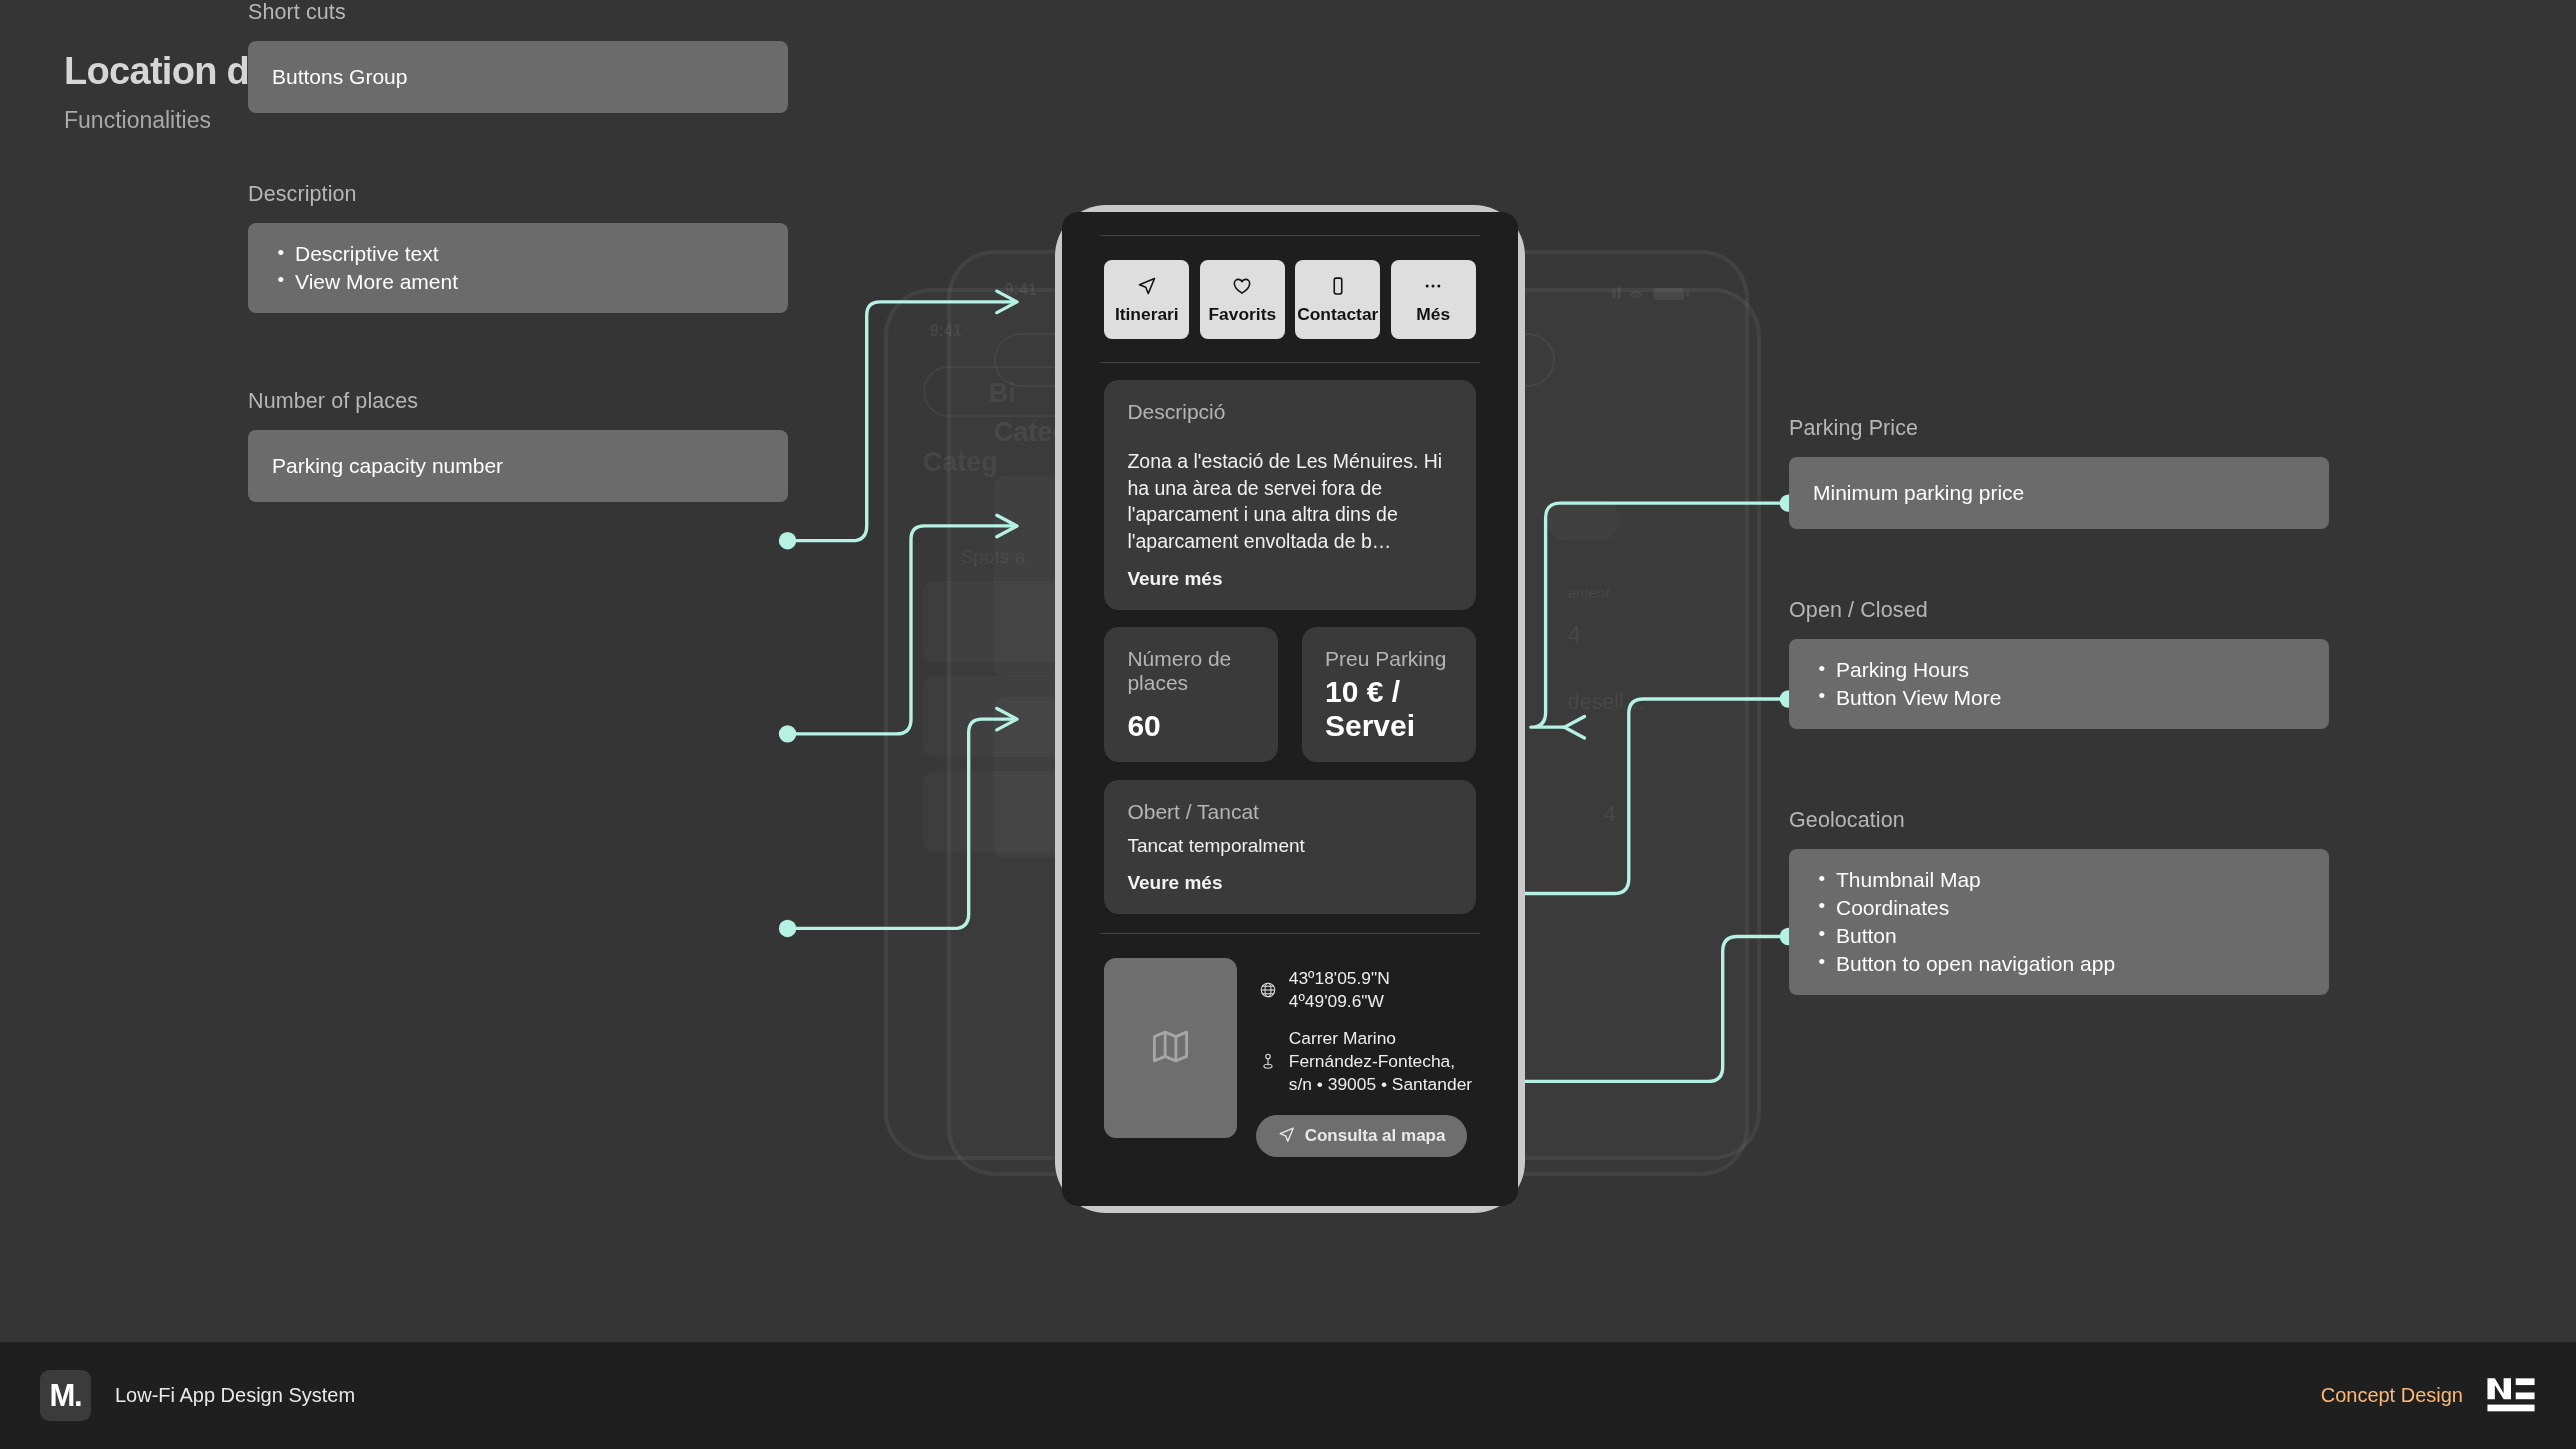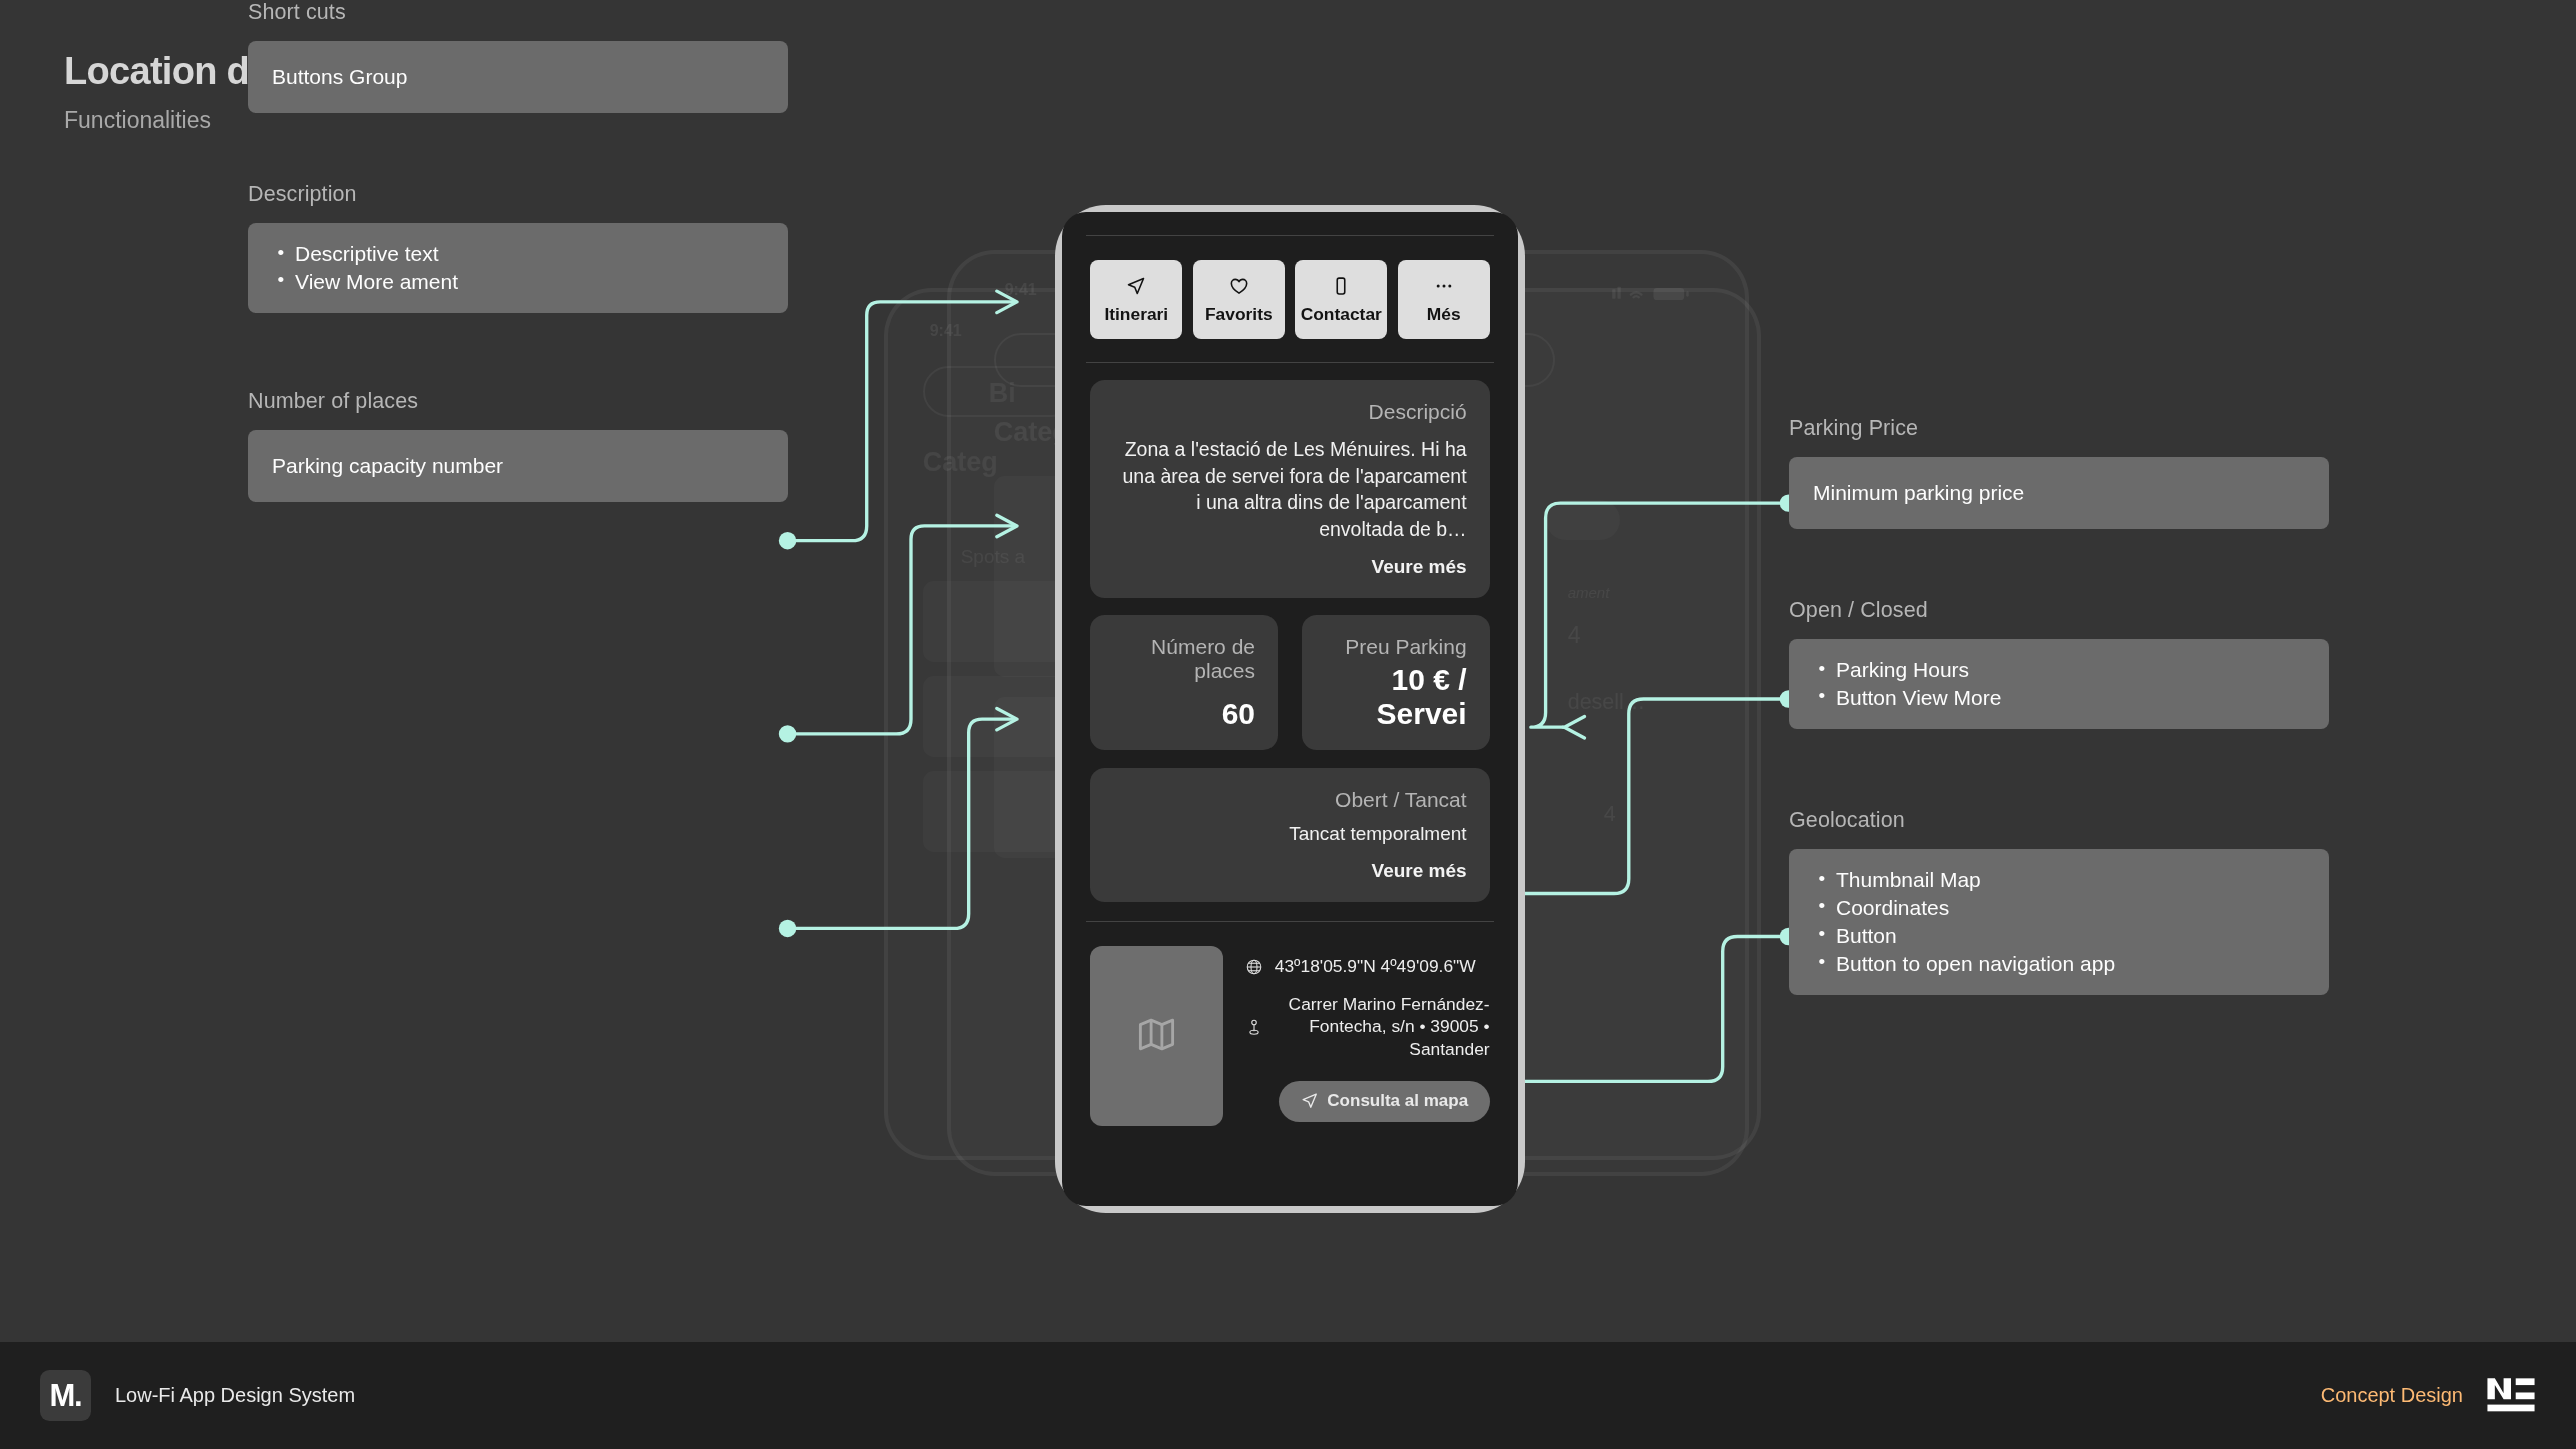--- a/index.html
+++ b/index.html
@@ -63,40 +63,39 @@
   .gblock { position:absolute; background:rgba(255,255,255,.028); border-radius:10.7px; }
   .gstatus { position:absolute; }
 
   
   #phone {
     position:absolute; left:1055px; top:205px; width:470px; height:1008px;
     background:#c9c9c9; border-radius:51px; padding:7.4px;
   }
   #phone-screen {
     width:100%; height:100%; background:#1e1e1e;
-    border-radius:24px; overflow:hidden; position:relative;
-    padding:0 28px;
-    text-align:right;
+    border-radius:16px; overflow:hidden; position:relative;
+    padding:0 42px;
   }
   .hr-div { height:0.7px; background:rgba(255,255,255,.17); margin:0 -4px; }
 
   
   #shortcuts { display:flex; gap:10.7px; padding:24px 0 23px 0; }
   .sc-btn {
     flex:1; background:#dedede; border-radius:8px;
     height:79px; display:flex; flex-direction:column;
     align-items:center; justify-content:center; gap:6.7px;
   }
   .sc-label { font-size:17.4px; font-weight:bold; color:#131313; }
   .sc-ico { height:23px; display:flex; align-items:center; justify-content:center; }
 
   
   .card { background:#3a3a3a; border-radius:14.8px; padding:20px 23px; }
   .card-title { font-size:21px; color:#b4b4b4; }
-  .card-body  { font-size:19.5px; color:#f0f0f0; line-height:1.36; margin-top:12px; }
+  .card-body  { font-size:19.5px; color:#f0f0f0; line-height:1.36; margin-top:24px; }
   .card-link  { font-size:19px; font-weight:bold; color:#f3f3f3; margin-top:13.4px; }
   .card-value { font-size:30px; font-weight:bold; color:#ffffff; line-height:1.12; }
 
   #desc-card { margin-top:17.4px; }
   #stat-row { display:flex; gap:24px; margin-top:17.4px; }
   #stat-row .card { flex:1; min-height:131px; display:flex; flex-direction:column; }
   #places-value { margin-top:auto; }
   #price-card .card-value { margin-top:4px; }
   #hours-card { margin-top:17.4px; }
   #geo-div { margin-top:19px; }

